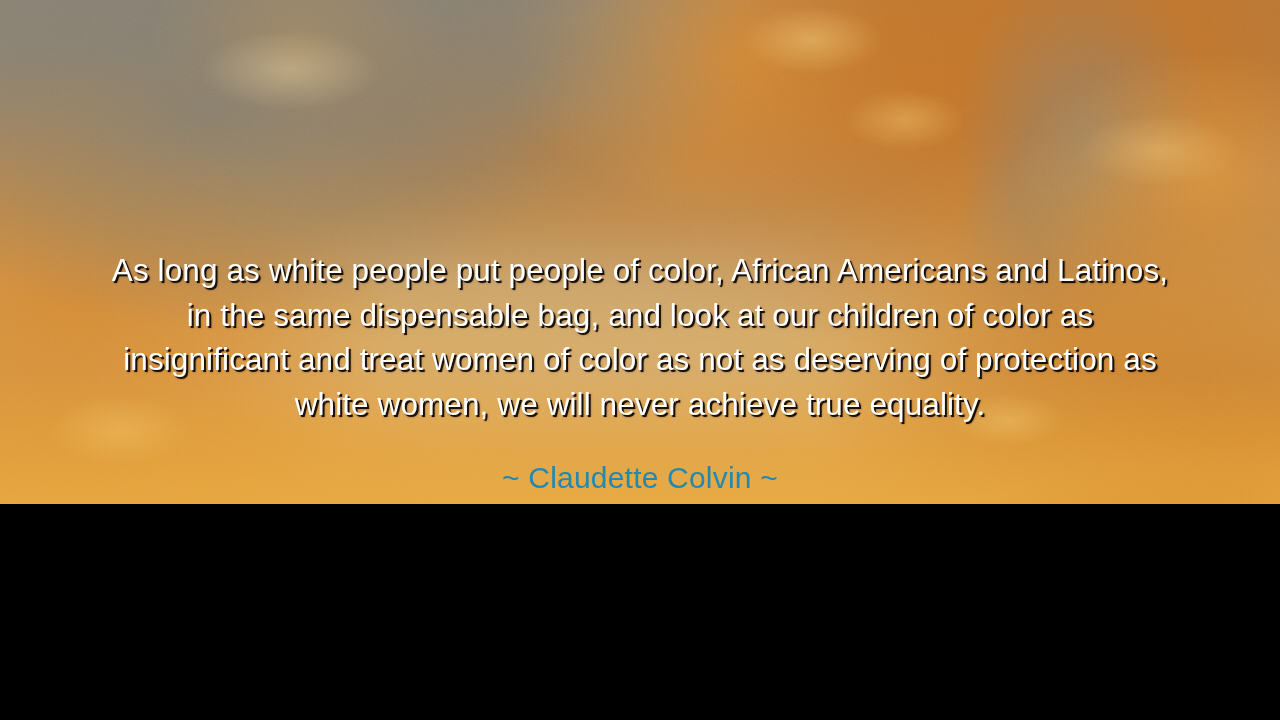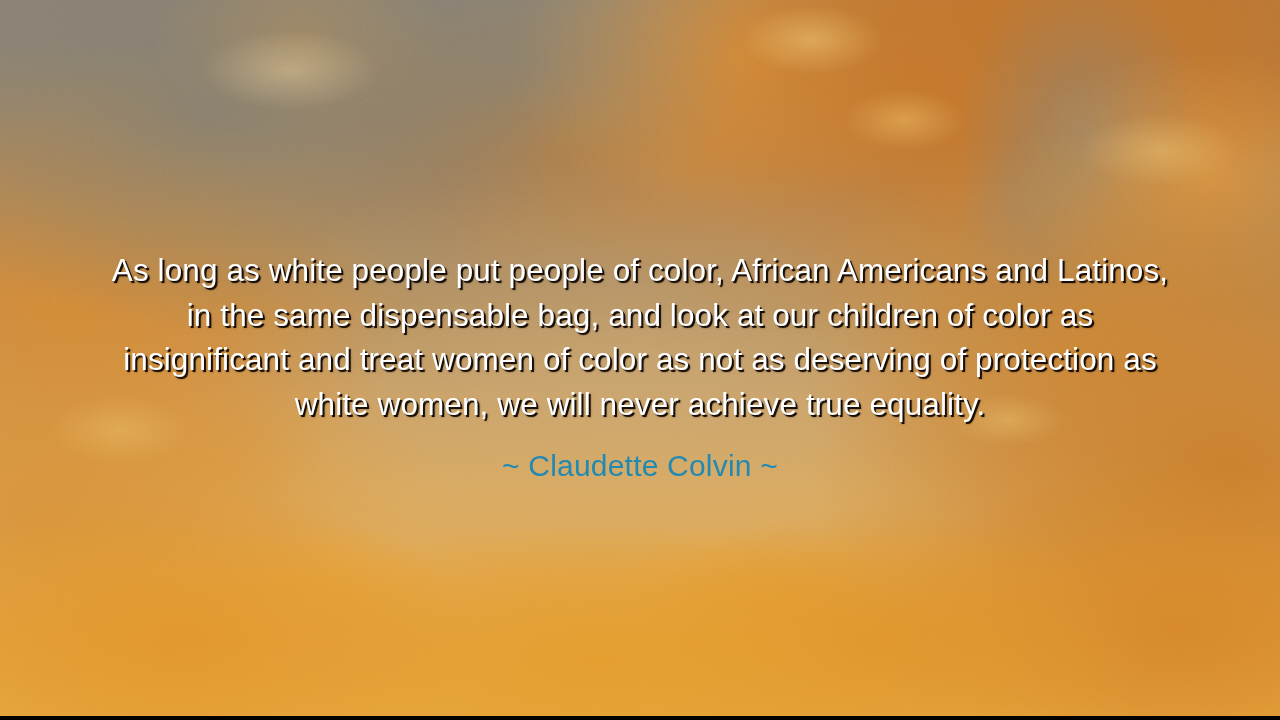--- a/index.html
+++ b/index.html
@@ -8,21 +8,21 @@
     padding: 0;
     width: 1280px;
     height: 720px;
     overflow: hidden;
     background: #000;
   }
 
   #stage {
     position: relative;
     width: 1280px;
-    height: 716px;
+    height: 504px;
     overflow: hidden;
     font-family: "Liberation Sans", "DejaVu Sans", sans-serif;
   }
 
   
   .layer {
     position: absolute;
     inset: 0;
     pointer-events: none;
   }
@@ -172,21 +172,21 @@
     line-height: 44.5px;
     font-weight: 400;
     letter-spacing: .1px;
     text-shadow:
       2px 2px 0 rgba(20,12,6,.95),
       2px 2px 2px rgba(20,12,6,.55);
     -webkit-font-smoothing: antialiased;
   }
 
   #attribution {
-    margin-top: 22px;
+    margin-top: 34px;
     color: #2189b2;
     font-size: 30px;
     line-height: 36px;
     font-weight: 400;
     letter-spacing: .2px;
   }
 </style>
 </head>
 <body>
 

